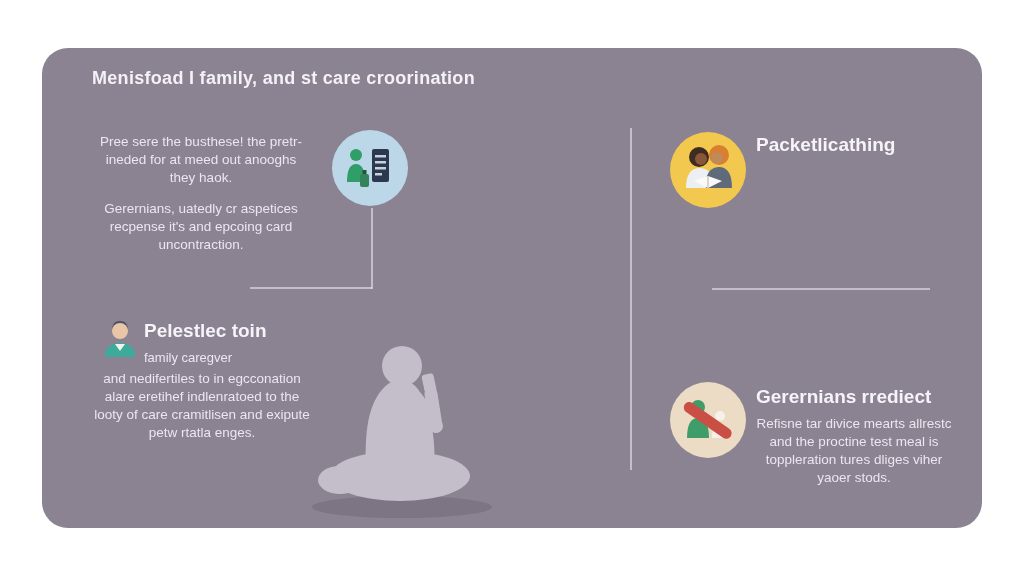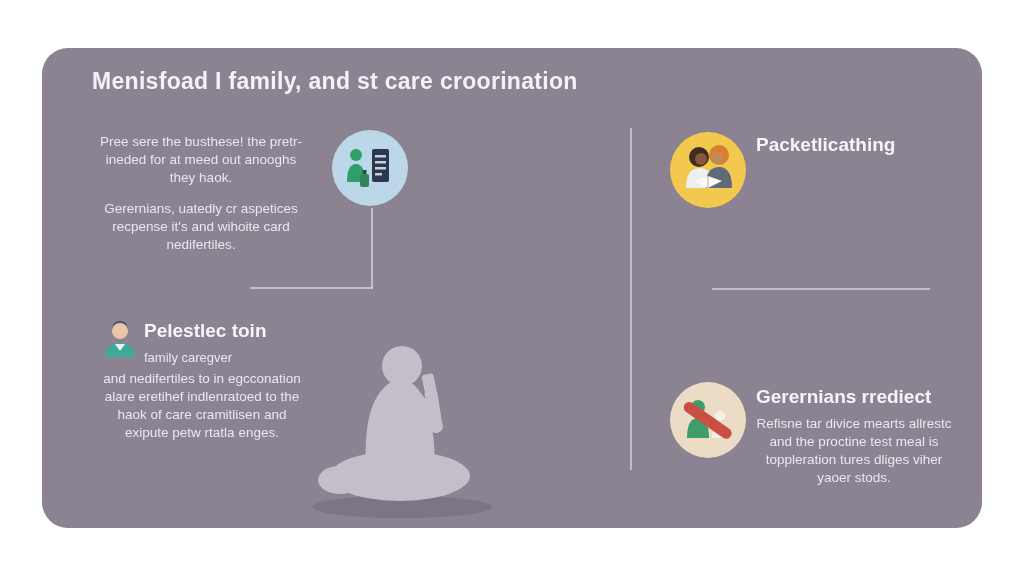--- a/index.html
+++ b/index.html
@@ -11,21 +11,21 @@
   }
   .page { position: relative; width: 1024px; height: 576px; background: #ffffff; }
   .card {
     position: absolute; left: 42px; top: 48px;
     width: 940px; height: 480px;
     background: #8b8292;
     border-radius: 26px;
   }
   .title {
     position: absolute; left: 50px; top: 20px; margin: 0;
-    font-size: 23px; font-weight: 700; color: #f4f1f7; letter-spacing: .3px;
+    font-size: 18px; font-weight: 700; color: #f4f1f7; letter-spacing: .3px;
   }
   .block { position: absolute; color: #ebe6f0; font-size: 13.5px; line-height: 1.33; }
   .block p { margin: 0 0 13px 0; text-align: center; }
   .block h3 { margin: 0 0 6px 0; font-size: 19px; font-weight: 700; color: #f6f3f9; }
   .block .sub { font-size: 13px; color: #ece7f1; }
   .b-top-left   { left: 52px;  top: 85px;  width: 214px; }
   .b-mid-top    { left: 378px; top: 84px;  width: 168px; }
   .b-right-top  { left: 714px; top: 84px;  width: 180px; }
   .b-left-head  { left: 102px; top: 270px; width: 170px; }
   .b-left-body  { left: 52px;  top: 322px; width: 216px; }
@@ -57,21 +57,21 @@
 
     <h1 class="title">Menisfoad I family, and st care croorination</h1>
 
     <div class="line l-center-v"></div>
     <div class="line l-right-h"></div>
     <div class="line l-left-v"></div>
     <div class="line l-left-h"></div>
 
     <div class="block b-top-left">
       <p>Pree sere the busthese! the pretr-ineded for at meed out anooghs they haok.</p>
-      <p>Gerernians, uatedly cr aspetices recpense it's and wihoite card nedifertiles.</p>
+      <p>Gerernians, uatedly cr aspetices recpense it's and epcoing card uncontraction.</p>
     </div>
 
     <div class="circle c-blue">
       <svg width="76" height="76" viewBox="0 0 76 76">
         <circle cx="24" cy="25" r="6" fill="#2f9e68"></circle>
         <path d="M 15 52 Q 15 34 24 34 Q 33 34 33 52 Z" fill="#2f9e68"></path>
         <rect x="40" y="19" width="17" height="33" rx="2" fill="#2c3850"></rect>
         <rect x="43" y="25" width="11" height="2.5" fill="#c7d2df"></rect>
         <rect x="43" y="31" width="11" height="2.5" fill="#c7d2df"></rect>
         <rect x="43" y="37" width="11" height="2.5" fill="#c7d2df"></rect>
@@ -105,21 +105,21 @@
         <circle cx="20" cy="13" r="8" fill="#e9c6a6"></circle>
         <path d="M 5 39 Q 5 25 20 25 Q 35 25 35 39 Z" fill="#3fa99a"></path>
         <path d="M 15 26 L 20 33 L 25 26 Z" fill="#eef4f3"></path>
       </svg>
     </div>
     <div class="block b-left-head">
       <h3>Pelestlec toin</h3>
       <div class="sub">family caregver</div>
     </div>
     <div class="block b-left-body">
-      <p>and nedifertiles to in egcconation alare eretihef indlenratoed to the haok of care cramitlisen and exipute petw rtatla enges.</p>
+      <p>and nedifertiles to in egcconation alare eretihef indlenratoed to the looty of care cramitlisen and exipute petw rtatla enges.</p>
     </div>
 
     <div class="silhouette">
       <svg width="190" height="190" viewBox="0 0 190 190">
         <ellipse cx="92" cy="175" rx="90" ry="11" fill="#7d7584"></ellipse>
         <ellipse cx="30" cy="148" rx="22" ry="14" fill="#c4bdca"></ellipse>
         <ellipse cx="90" cy="144" rx="70" ry="25" fill="#c4bdca"></ellipse>
         <path d="M 56 136 C 54 94 60 66 78 52 C 90 44 104 48 111 62 C 122 84 126 110 124 138 Z" fill="#c4bdca"></path>
         <circle cx="92" cy="34" r="20" fill="#c4bdca"></circle>
         <path d="M 106 66 L 126 94" stroke="#c4bdca" stroke-width="14" stroke-linecap="round" fill="none"></path>

